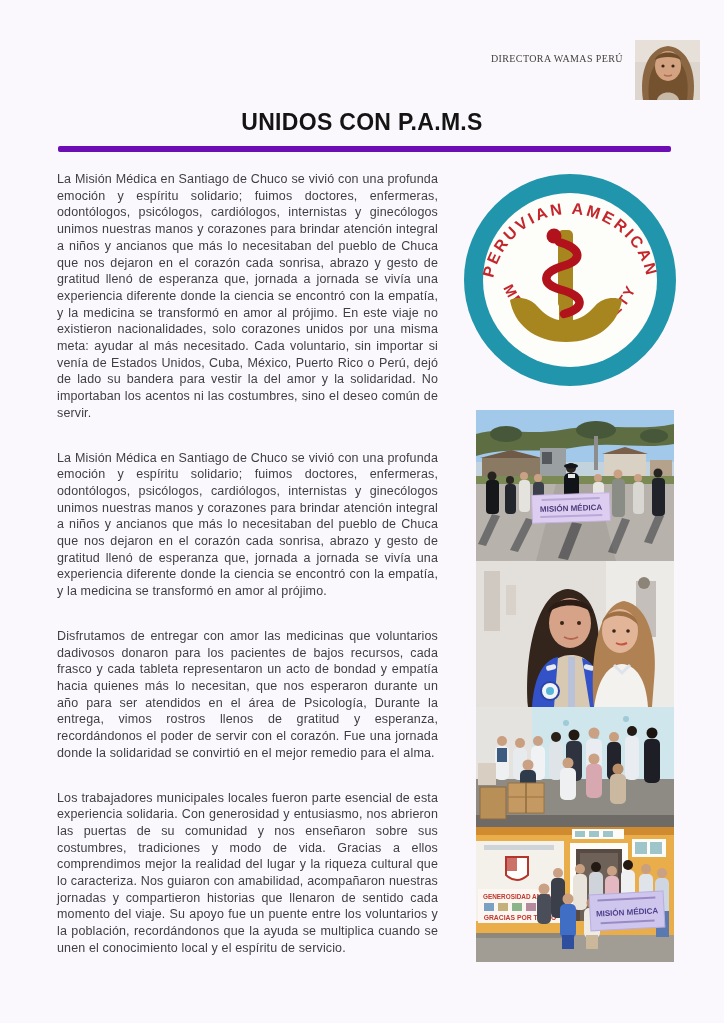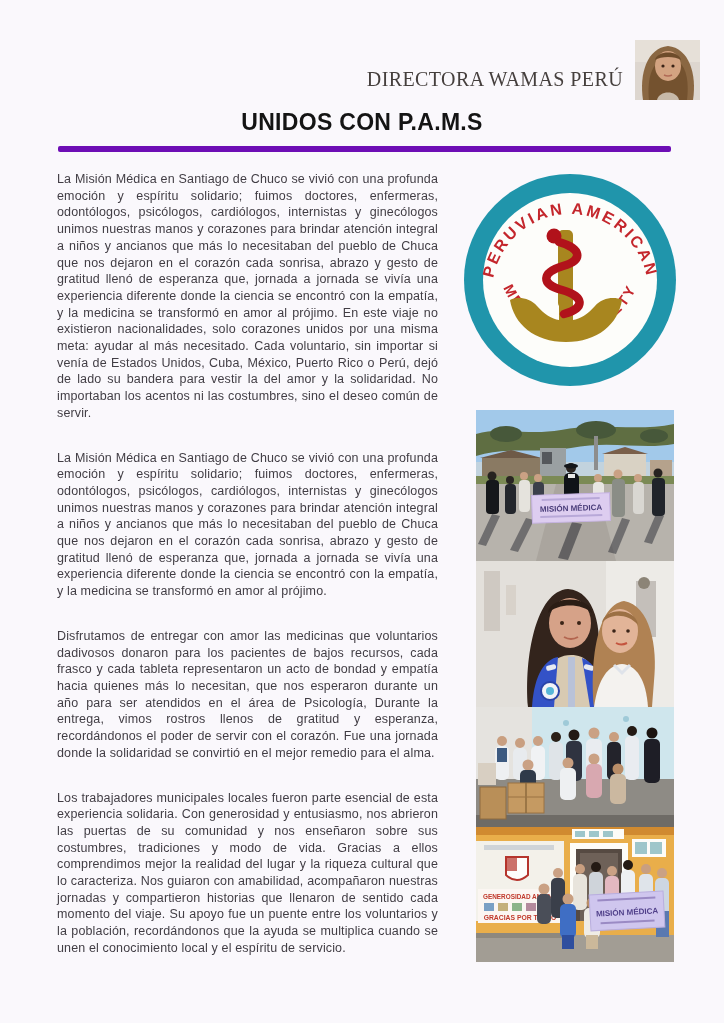--- a/index.html
+++ b/index.html
@@ -13,21 +13,21 @@
   .page{position:absolute;inset:0;}
 
   
   .byline{
     position:absolute;top:50px;right:101px;
     text-align:right;
     font-family:"Liberation Serif", serif;
     color:#453f3d;
   }
   .byline-name{font-style:italic;font-size:15.5px;line-height:1.3;}
-  .byline-role{font-size:20px;letter-spacing:.4px;margin-top:18px;}
+  .byline-role{font-size:10px;letter-spacing:.4px;margin-top:3px;}
   .headshot{
     position:absolute;top:40px;left:635px;width:65px;height:60px;
     overflow:hidden;background:#d9d3cd;
   }
 
   
   .title{
     position:absolute;top:109px;left:0;width:724px;margin:0;
     text-align:center;
     font-size:23px;font-weight:800;letter-spacing:.3px;color:#141414;

